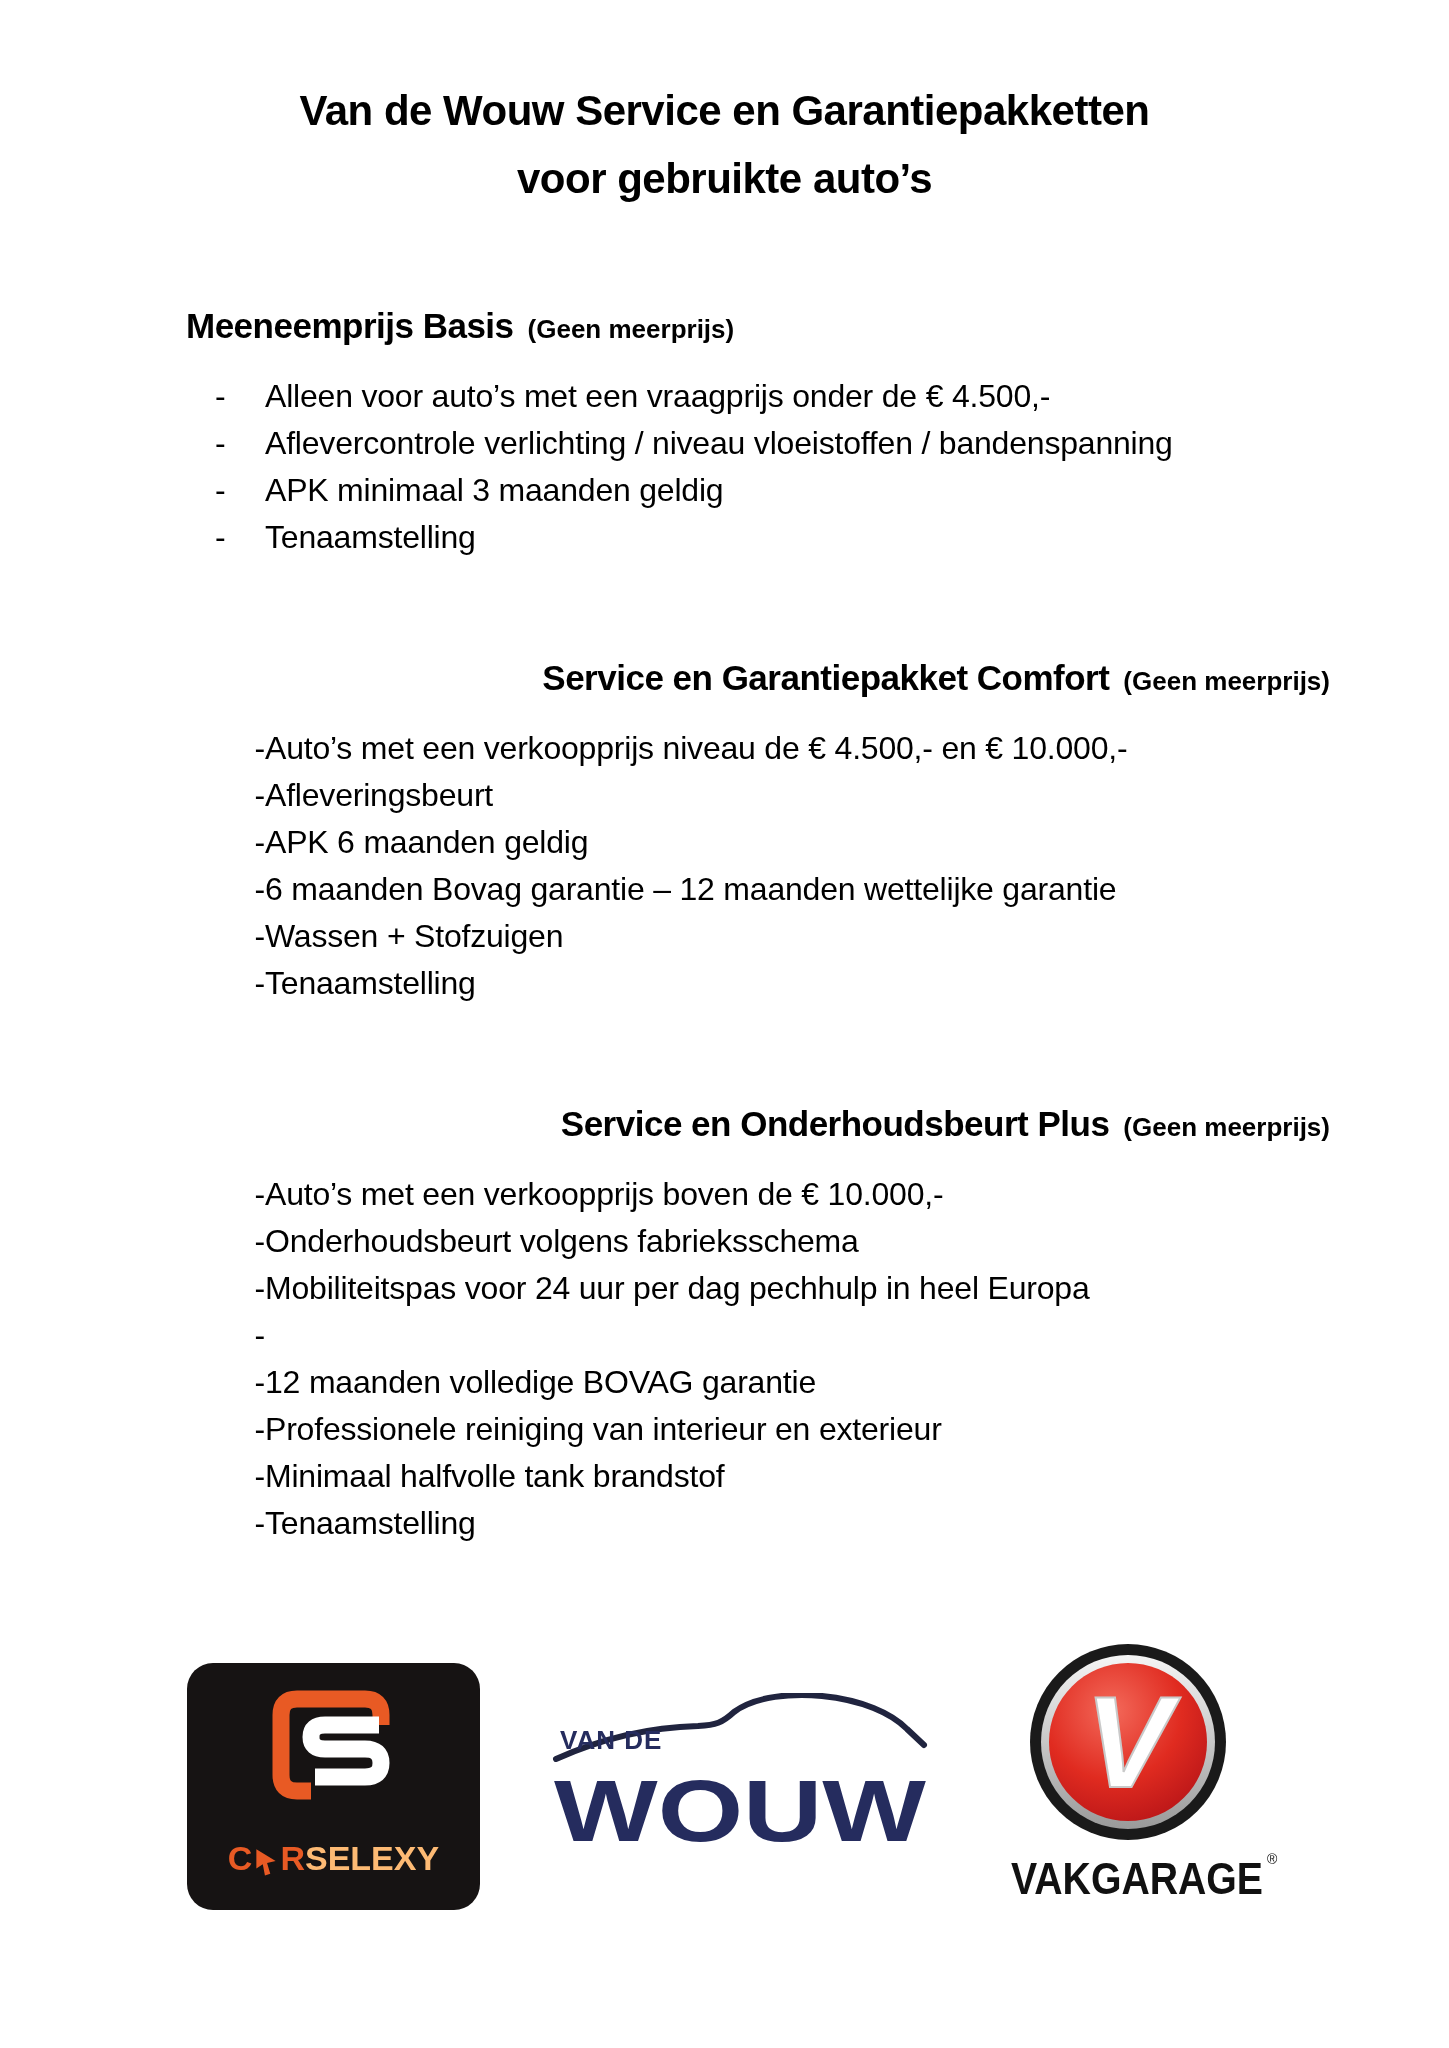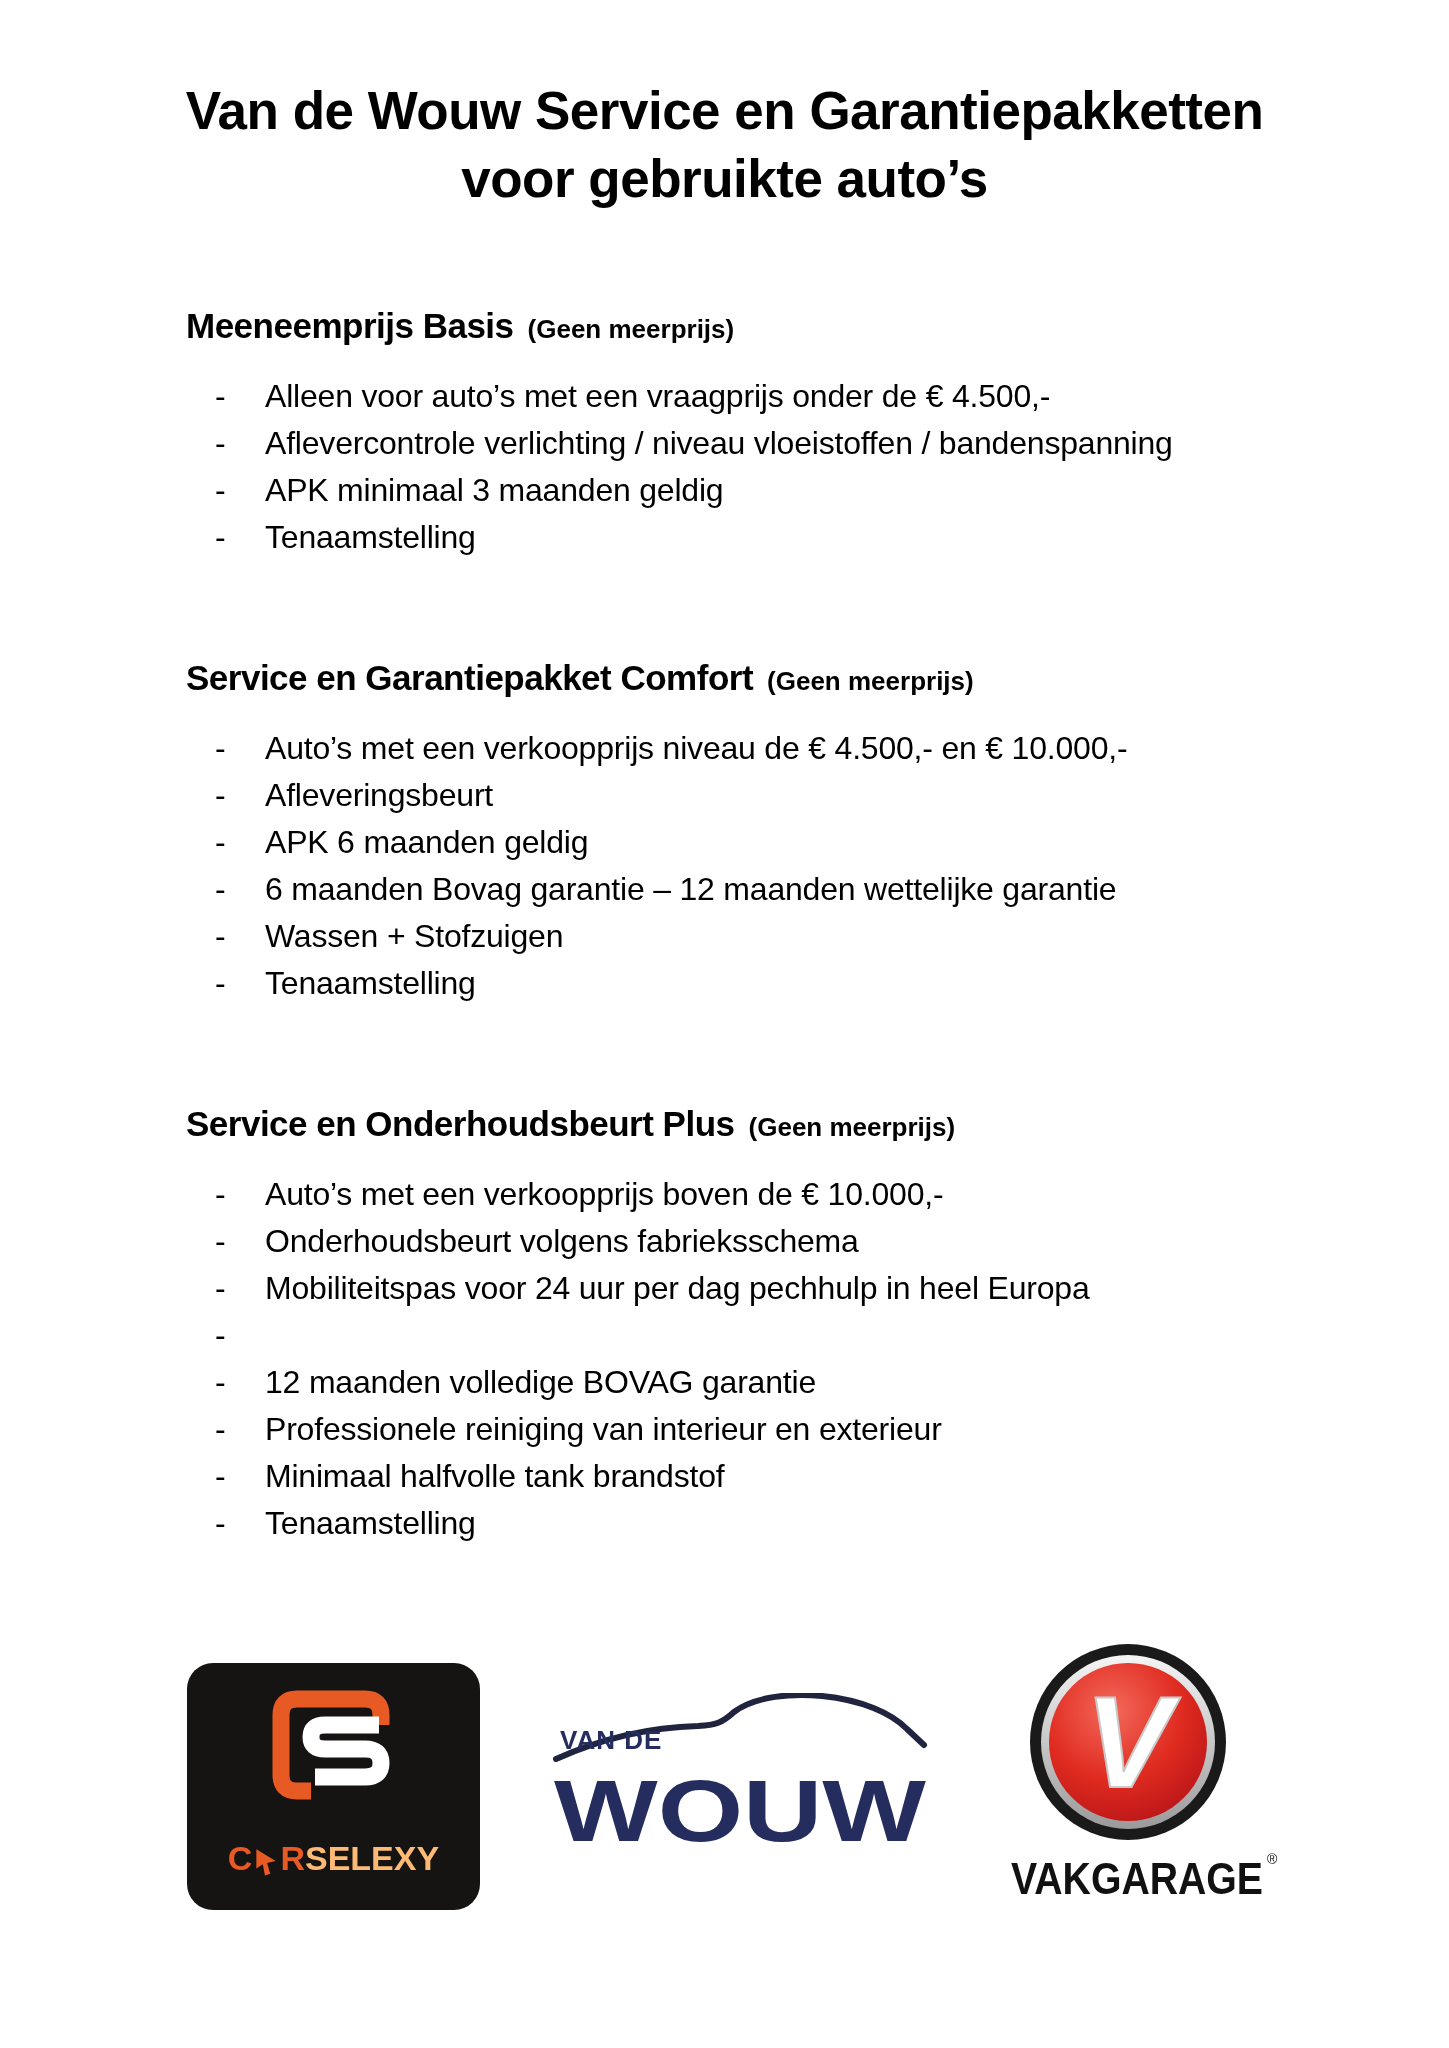--- a/index.html
+++ b/index.html
@@ -9,26 +9,26 @@
     background:#ffffff;
     font-family:"Liberation Sans", sans-serif;
     color:#000;
     overflow:hidden;
   }
   
   .doc-title{
     position:absolute;top:84px;left:0;width:1449px;
     margin:0;text-align:center;font-weight:bold;
   }
-  .t-line{display:block;font-size:53px;line-height:54px;letter-spacing:-0.5px;}
+  .t-line{display:block;font-size:42px;line-height:54px;letter-spacing:-0.5px;}
   .t-line2{margin-top:14px;}
   
   .content{position:absolute;left:178px;top:298px;width:1160px;}
   .section{margin:0;}
-  .section + .section{margin-top:97px;}
+  .section + .section{margin-top:97px;text-align:right;}
   .section-heading{
     margin:8px;font-size:35px;line-height:40px;font-weight:bold;letter-spacing:-0.5px;
   }
   .heading-note{font-size:26px;font-weight:bold;letter-spacing:0;margin-left:14px;}
   ul.bullets{list-style:none;margin:24px 0 0 0;padding:0 0 0 37px;}
   ul.bullets li{
     display:flex;align-items:baseline;
     font-size:32px;line-height:47px;letter-spacing:-0.2px;
   }
   .dash{width:50px;flex:0 0 50px;}

